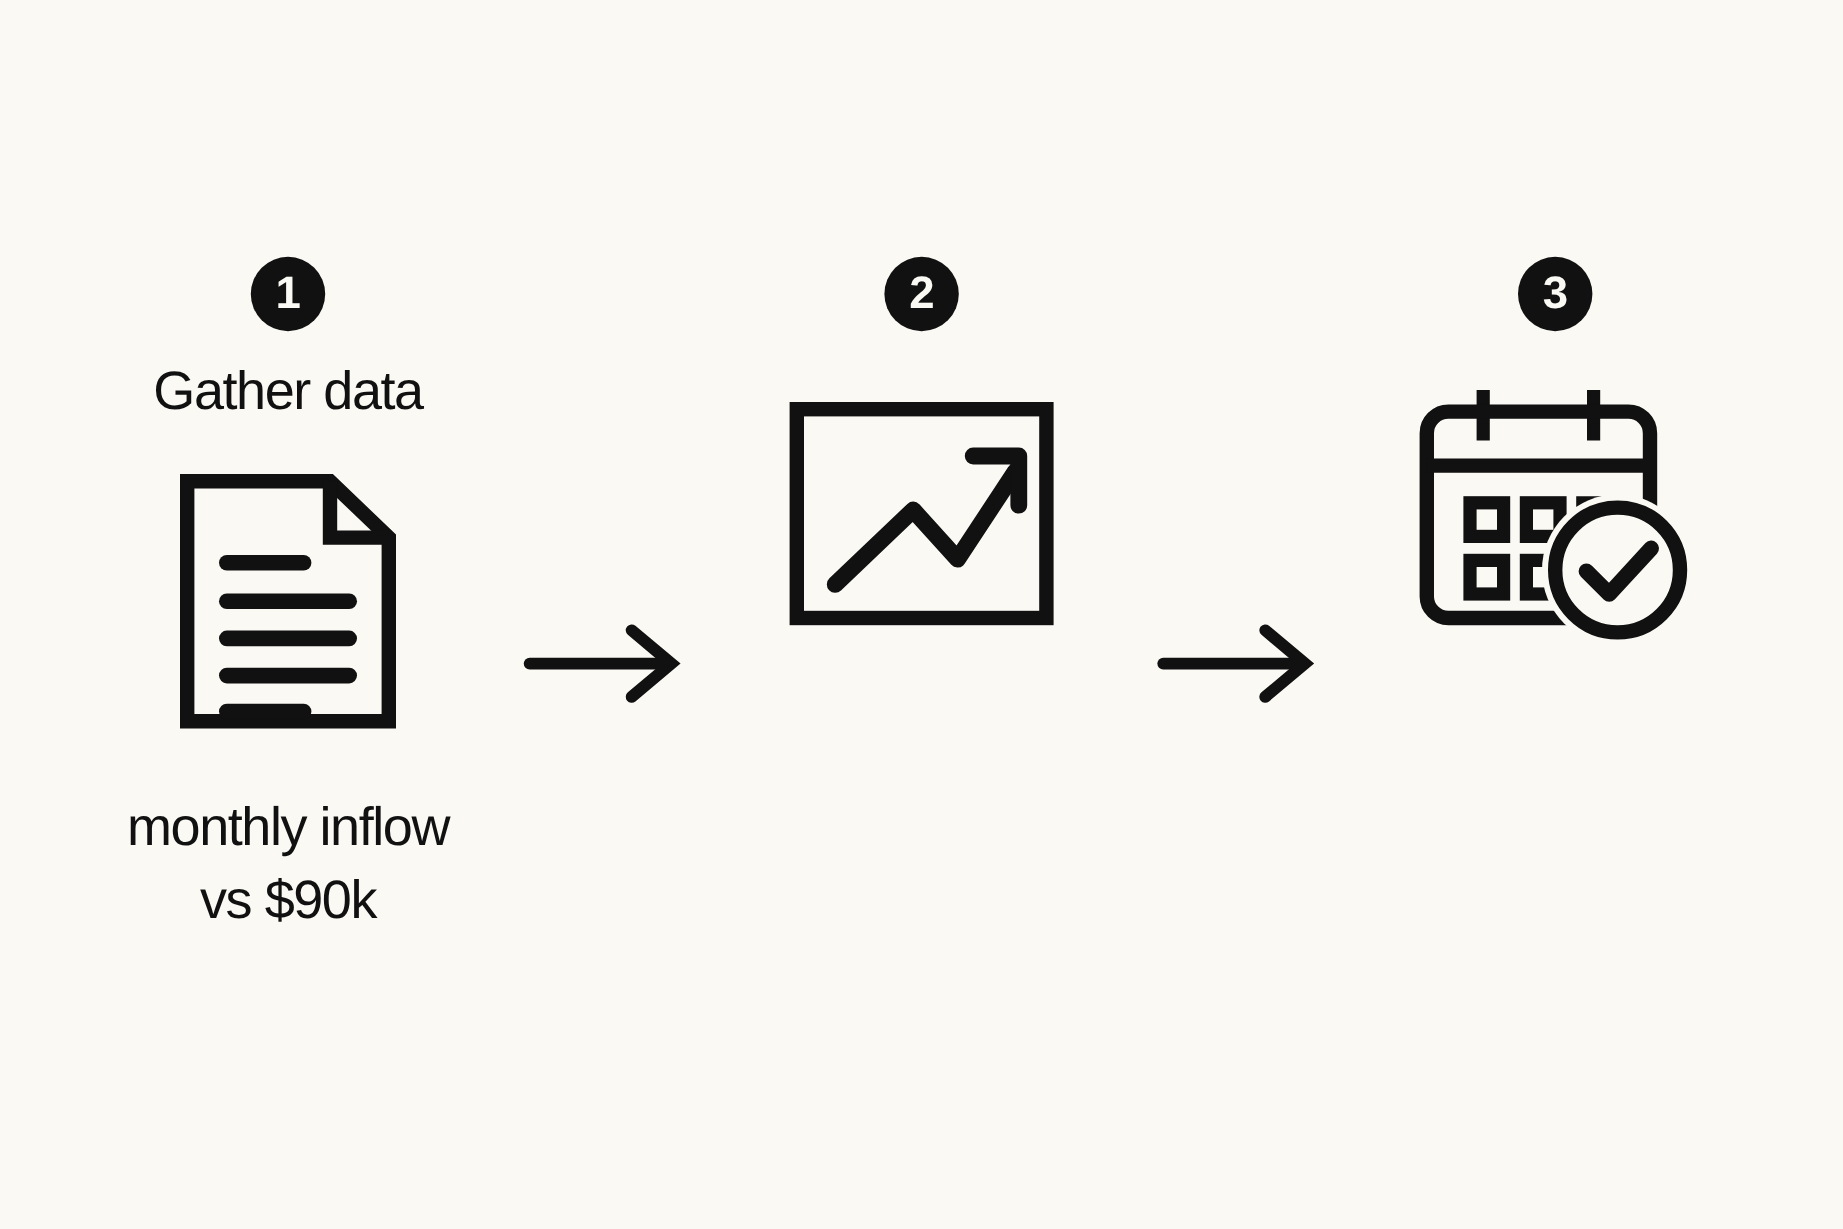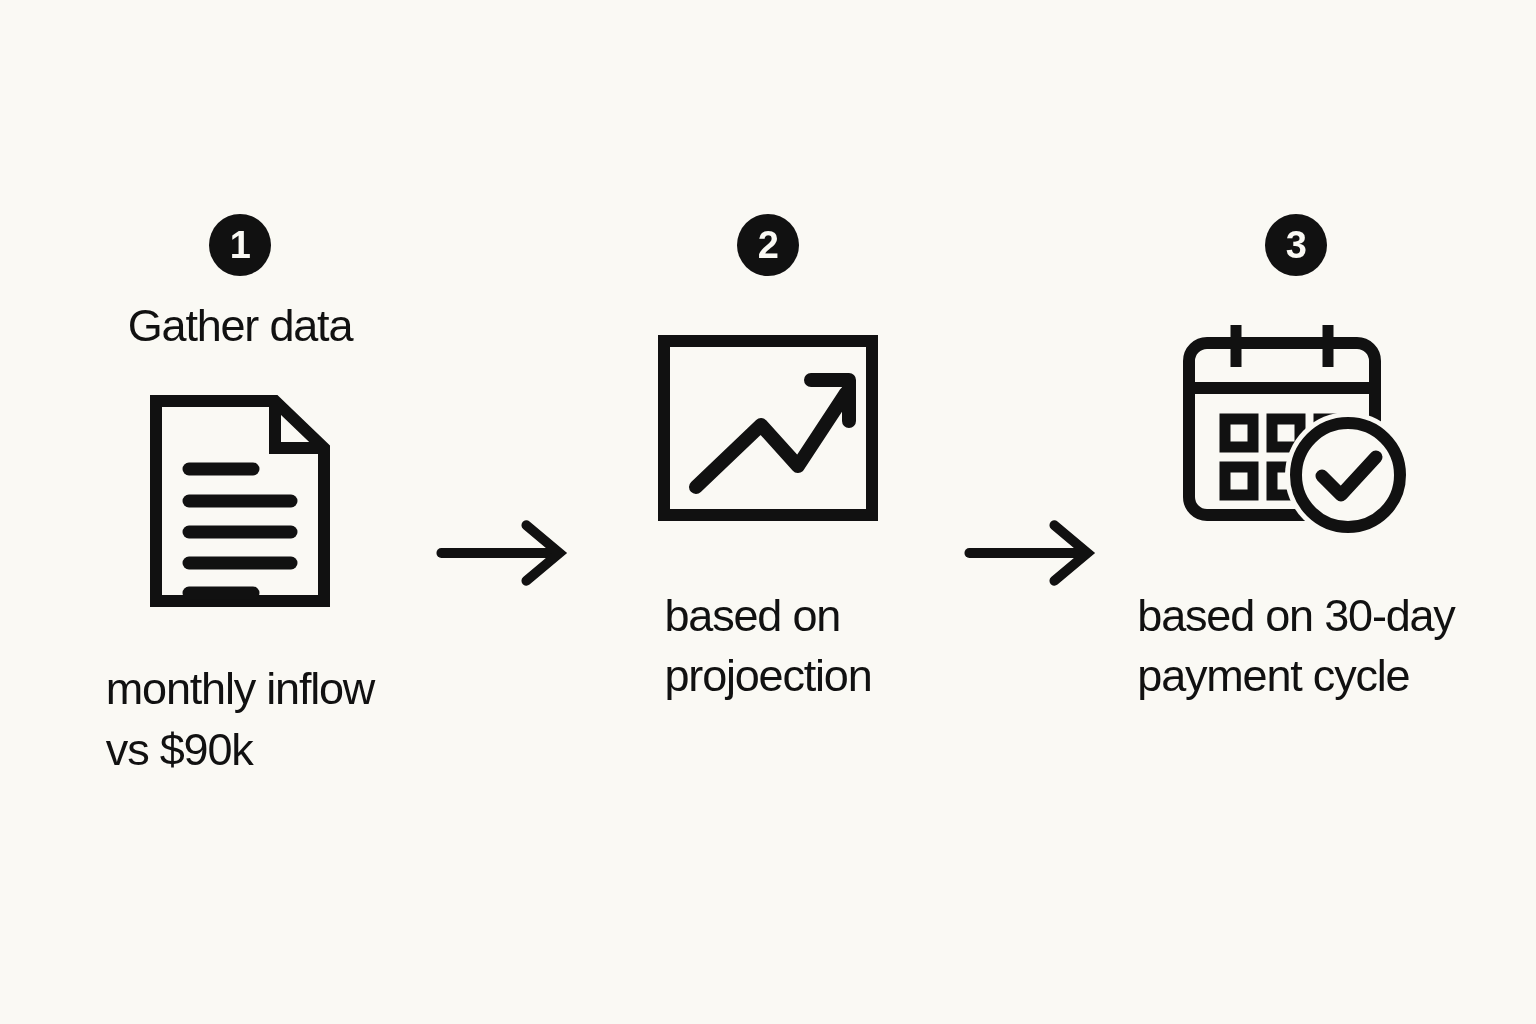--- a/index.html
+++ b/index.html
@@ -75,21 +75,21 @@
     align-items: center;
     justify-content: center;
   }
 
   .step-caption {
     margin-top: 48px;
     font-size: 45px;
     font-weight: 400;
     letter-spacing: -1.2px;
     line-height: 1.35;
-    text-align: left;
+    text-align: center;
     white-space: pre-line;
   }
 
   .connector {
     flex: 0 0 auto;
     width: 136px;
     display: flex;
     align-items: center;
     justify-content: center;
     
@@ -133,22 +133,20 @@
       <div class="step-badge">
         <span>2</span>
       </div>
       <div class="step-icon">
         <svg width="224" height="190" viewBox="0 0 224 190" fill="none">
           <rect x="8" y="8" width="208" height="174" stroke="#111111" stroke-width="12" fill="none"></rect>
           <path d="M40 154 L105 92 L142 133 L190 60" stroke="#111111" stroke-width="14" stroke-linecap="round" stroke-linejoin="round" fill="none"></path>
           <path d="M155 47 L193 47 L193 88" stroke="#111111" stroke-width="14" stroke-linecap="round" stroke-linejoin="round" fill="none"></path>
         </svg>
       </div>
-      <div class="step-caption">based on
-projoection</div>
     </div>
 
     <div class="connector">
       <svg width="152" height="78" viewBox="0 0 152 78" fill="none">
         <line x1="6" y1="39" x2="134" y2="39" stroke="#111111" stroke-width="11" stroke-linecap="round"></line>
         <path d="M101 8 L138 39 L101 70" stroke="#111111" stroke-width="11" stroke-linecap="round" stroke-linejoin="miter" fill="none"></path>
       </svg>
     </div>
 
     <div class="step-col">
@@ -172,18 +170,16 @@
 
           <rect x="45" y="150" width="28" height="28" stroke="#111111" stroke-width="11" fill="none"></rect>
           <rect x="92" y="150" width="28" height="28" stroke="#111111" stroke-width="11" fill="none"></rect>
 
           <circle cx="168" cy="158" r="63" fill="#faf9f4"></circle>
 
           <circle cx="168" cy="158" r="52" stroke="#111111" stroke-width="12" fill="none"></circle>
           <path d="M142 159 L161 178 L196 140" stroke="#111111" stroke-width="13" stroke-linecap="round" stroke-linejoin="round" fill="none"></path>
         </svg>
       </div>
-      <div class="step-caption">based on 30-day
-payment cycle</div>
     </div>
 
   </div>
 </div>
 
 </body></html>

